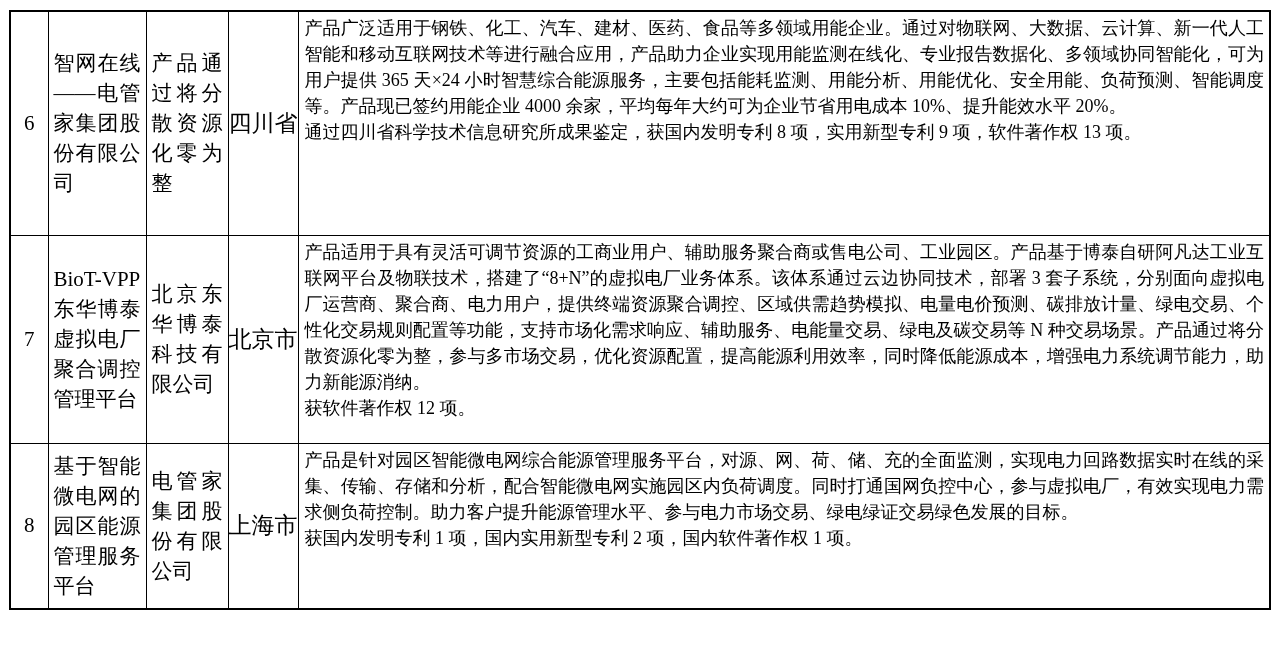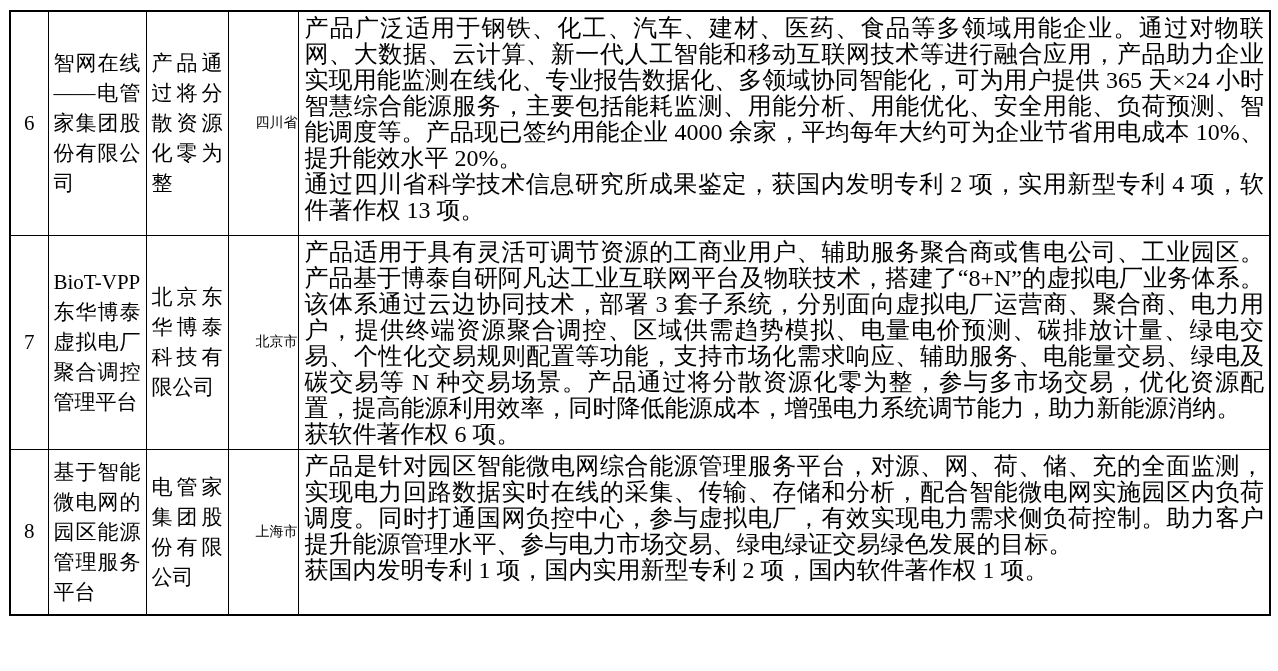--- a/index.html
+++ b/index.html
@@ -42,26 +42,26 @@
   td.c-name, td.c-company {
     font-size: 21px;
     line-height: 30px;
     text-align: justify;
     text-justify: inter-ideograph;
     vertical-align: middle;
     padding: 2px 5px;
     word-break: break-all;
   }
   td.c-prov {
-    font-size: 14px;
+    font-size: 23px;
     text-align: right;
     vertical-align: middle;
   }
   td.c-intro {
-    font-size: 24px;
+    font-size: 18px;
     line-height: 26px;
     text-align: justify;
     text-justify: inter-ideograph;
     vertical-align: top;
     padding: 3px 5px 2px 6px;
   }
   tr.r-6 { height: 224px; }
   tr.r-7 { height: 208px; }
   tr.r-8 { height: 166px; }
 </style>
@@ -78,32 +78,32 @@
   </colgroup>
   <tbody>
 
     <tr class="r-6">
       <td class="c-no">6</td>
       <td class="c-name">智网在线——电管家集团股份有限公司</td>
       <td class="c-company">产品通过将分散资源化零为整</td>
       <td class="c-prov">四川省</td>
       <td class="c-intro">
         <div>产品广泛适用于钢铁、化工、汽车、建材、医药、食品等多领域用能企业。通过对物联网、大数据、云计算、新一代人工智能和移动互联网技术等进行融合应用，产品助力企业实现用能监测在线化、专业报告数据化、多领域协同智能化，可为用户提供 365 天×24 小时智慧综合能源服务，主要包括能耗监测、用能分析、用能优化、安全用能、负荷预测、智能调度等。产品现已签约用能企业 4000 余家，平均每年大约可为企业节省用电成本 10%、提升能效水平 20%。</div>
-        <div>通过四川省科学技术信息研究所成果鉴定，获国内发明专利 2 项，实用新型专利 4 项，软件著作权 13 项。</div>
+        <div>通过四川省科学技术信息研究所成果鉴定，获国内发明专利 8 项，实用新型专利 9 项，软件著作权 13 项。</div>
       </td>
     </tr>
 
     <tr class="r-7">
       <td class="c-no">7</td>
       <td class="c-name">BioT-VPP东华博泰虚拟电厂聚合调控管理平台</td>
       <td class="c-company">北京东华博泰科技有限公司</td>
       <td class="c-prov">北京市</td>
       <td class="c-intro">
         <div>产品适用于具有灵活可调节资源的工商业用户、辅助服务聚合商或售电公司、工业园区。产品基于博泰自研阿凡达工业互联网平台及物联技术，搭建了“8+N”的虚拟电厂业务体系。该体系通过云边协同技术，部署 3 套子系统，分别面向虚拟电厂运营商、聚合商、电力用户，提供终端资源聚合调控、区域供需趋势模拟、电量电价预测、碳排放计量、绿电交易、个性化交易规则配置等功能，支持市场化需求响应、辅助服务、电能量交易、绿电及碳交易等 N 种交易场景。产品通过将分散资源化零为整，参与多市场交易，优化资源配置，提高能源利用效率，同时降低能源成本，增强电力系统调节能力，助力新能源消纳。</div>
-        <div>获软件著作权 6 项。</div>
+        <div>获软件著作权 12 项。</div>
       </td>
     </tr>
 
     <tr class="r-8">
       <td class="c-no">8</td>
       <td class="c-name">基于智能微电网的园区能源管理服务平台</td>
       <td class="c-company">电管家集团股份有限公司</td>
       <td class="c-prov">上海市</td>
       <td class="c-intro">
         <div>产品是针对园区智能微电网综合能源管理服务平台，对源、网、荷、储、充的全面监测，实现电力回路数据实时在线的采集、传输、存储和分析，配合智能微电网实施园区内负荷调度。同时打通国网负控中心，参与虚拟电厂，有效实现电力需求侧负荷控制。助力客户提升能源管理水平、参与电力市场交易、绿电绿证交易绿色发展的目标。</div>

